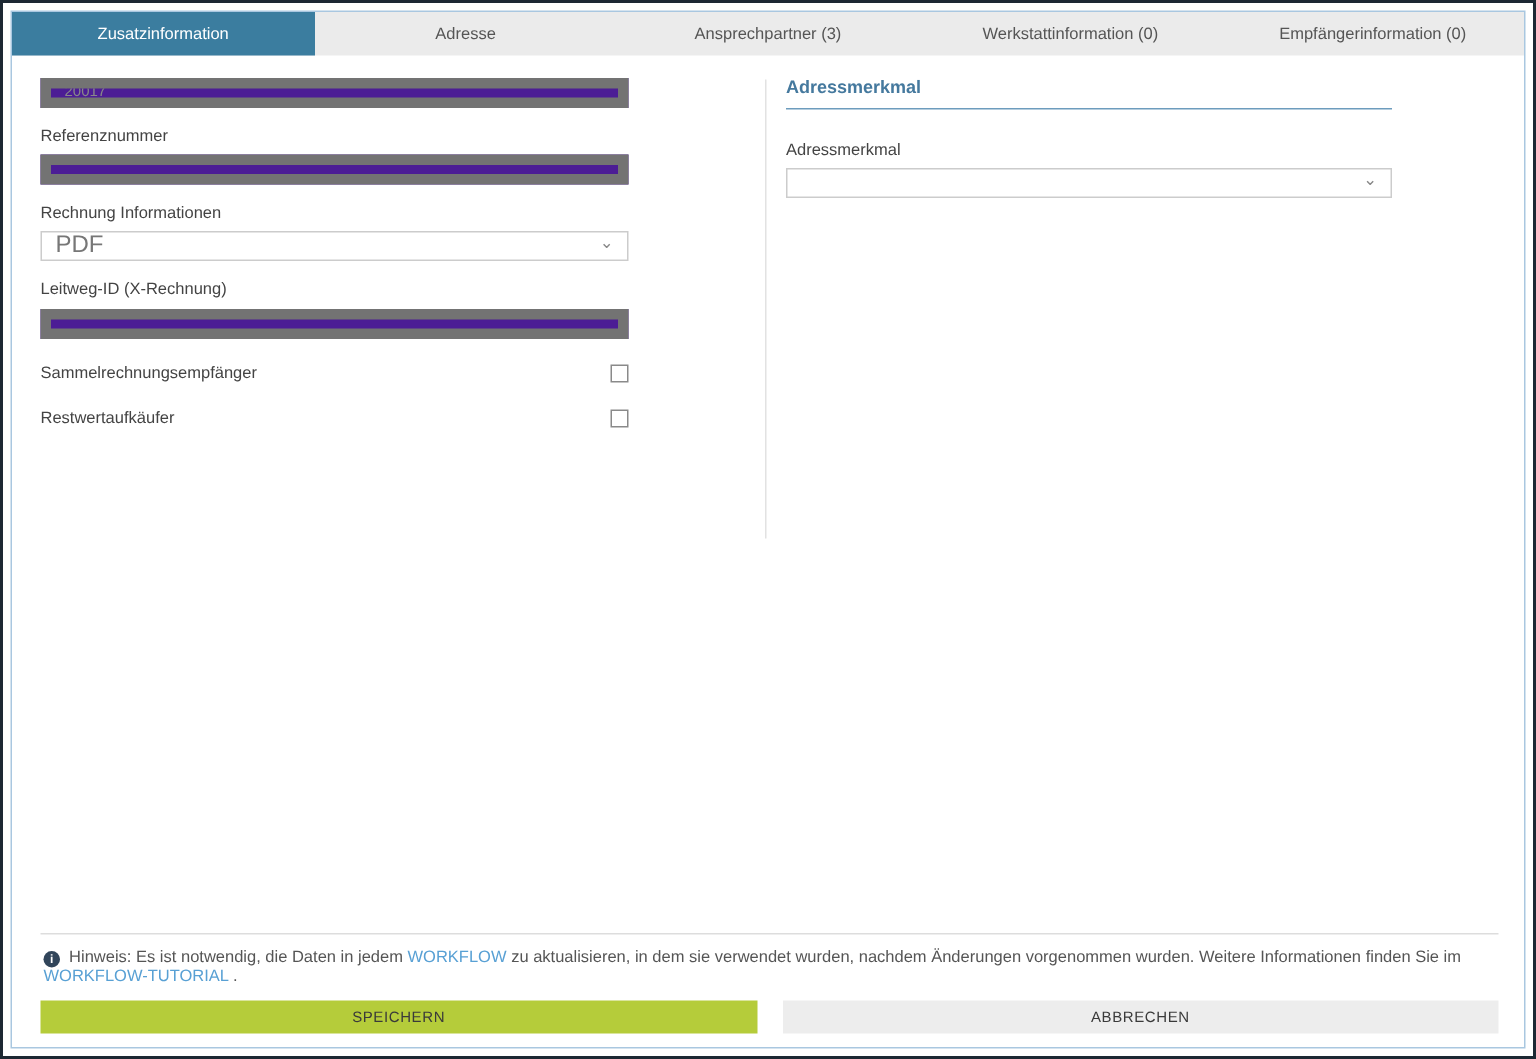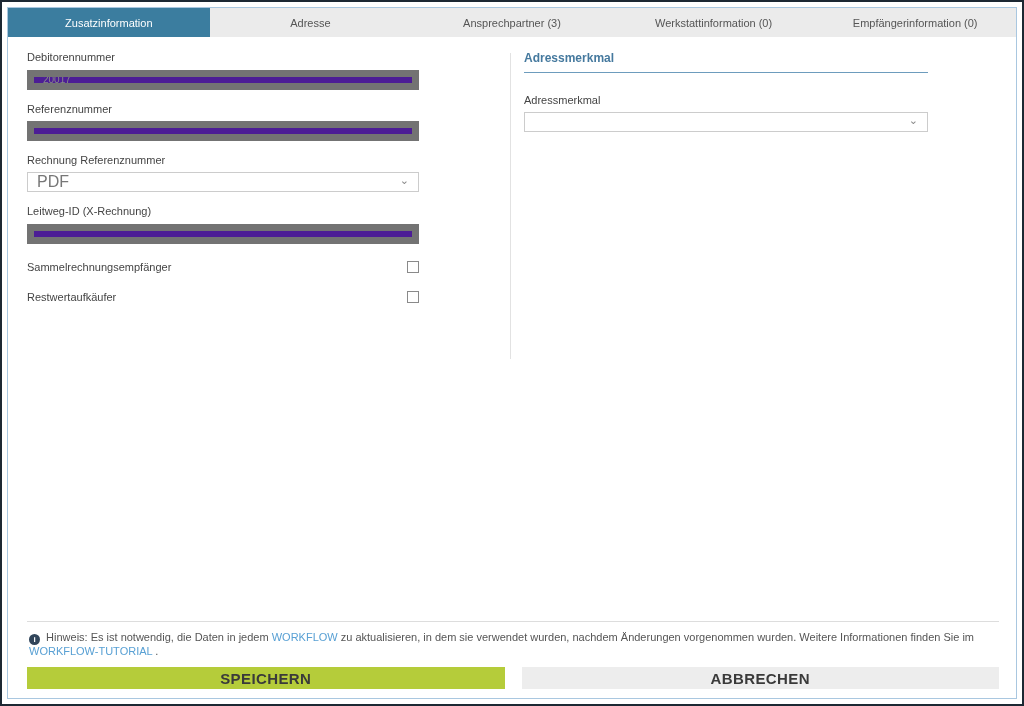--- a/index.html
+++ b/index.html
@@ -137,22 +137,22 @@
     color: #58a0d4;
     text-decoration: none;
     cursor: pointer;
   }
   .btn-row { display: flex; gap: 17px; }
   .btn {
     flex: 1;
     height: 22px;
     border: none;
     font-family: "Liberation Sans", sans-serif;
-    font-size: 15px;
-    font-weight: bold;
+    font-size: 10px;
+    font-weight: normal;
     letter-spacing: 0.4px;
     color: #3a3a3a;
     cursor: pointer;
     text-transform: uppercase;
   }
   .btn-save   { background: #b5cc3a; }
   .btn-cancel { background: #ededed; }
 </style>
 </head>
 <body>
@@ -167,31 +167,30 @@
       <div class="tab">Werkstattinformation (0)</div>
       <div class="tab">Empfängerinformation (0)</div>
     </div>
 
     <div class="content">
       <div class="columns">
 
         <div class="col-left">
 
           <div class="field">
-            <label class="field-label">Debitorennummer</label>
             <input type="text" class="text-input" value="20017" style="">
           </div>
 
           <div class="field">
             <label class="field-label">Referenznummer</label>
             <input type="text" class="text-input" value="" style="">
           </div>
 
           <div class="field">
-            <label class="field-label">Rechnung Referenznummer</label>
+            <label class="field-label">Rechnung Informationen</label>
             <div class="select-box">
               <span class="select-value">PDF</span>
               <span class="chevron">⌄</span>
             </div>
           </div>
 
           <div class="field">
             <label class="field-label">Leitweg-ID (X-Rechnung)</label>
             <input type="text" class="text-input" value="" style="">
           </div>

